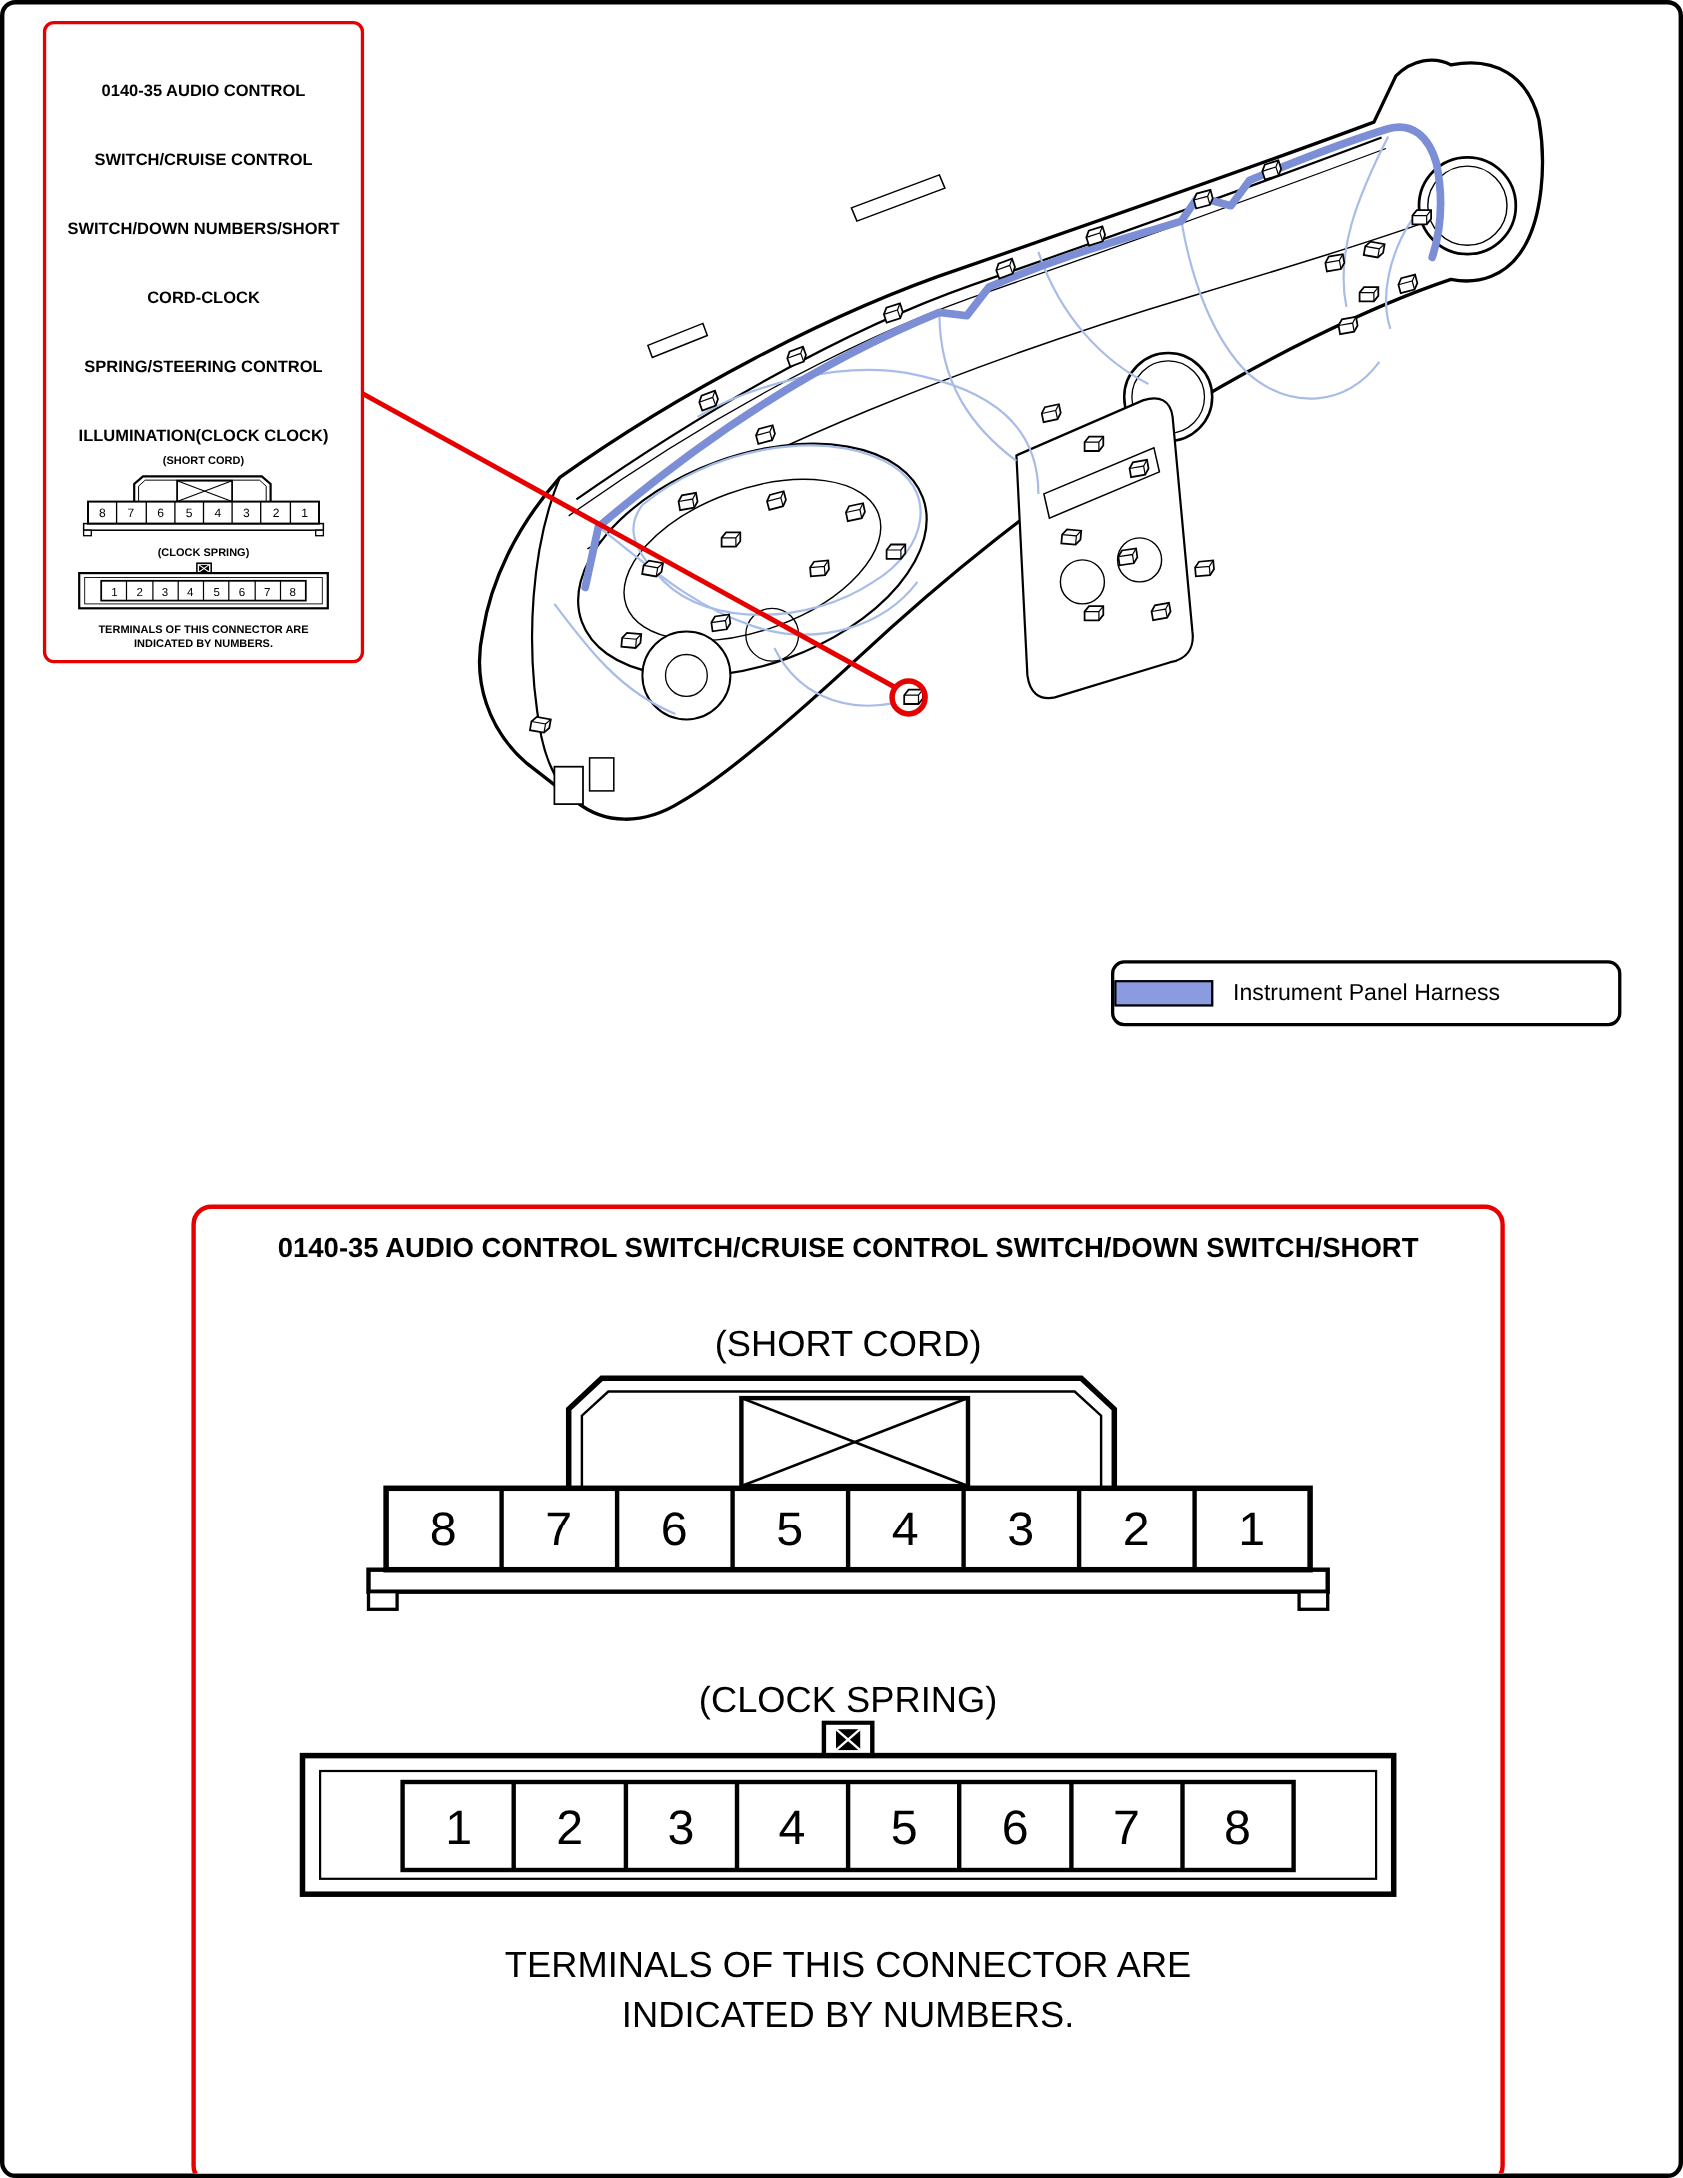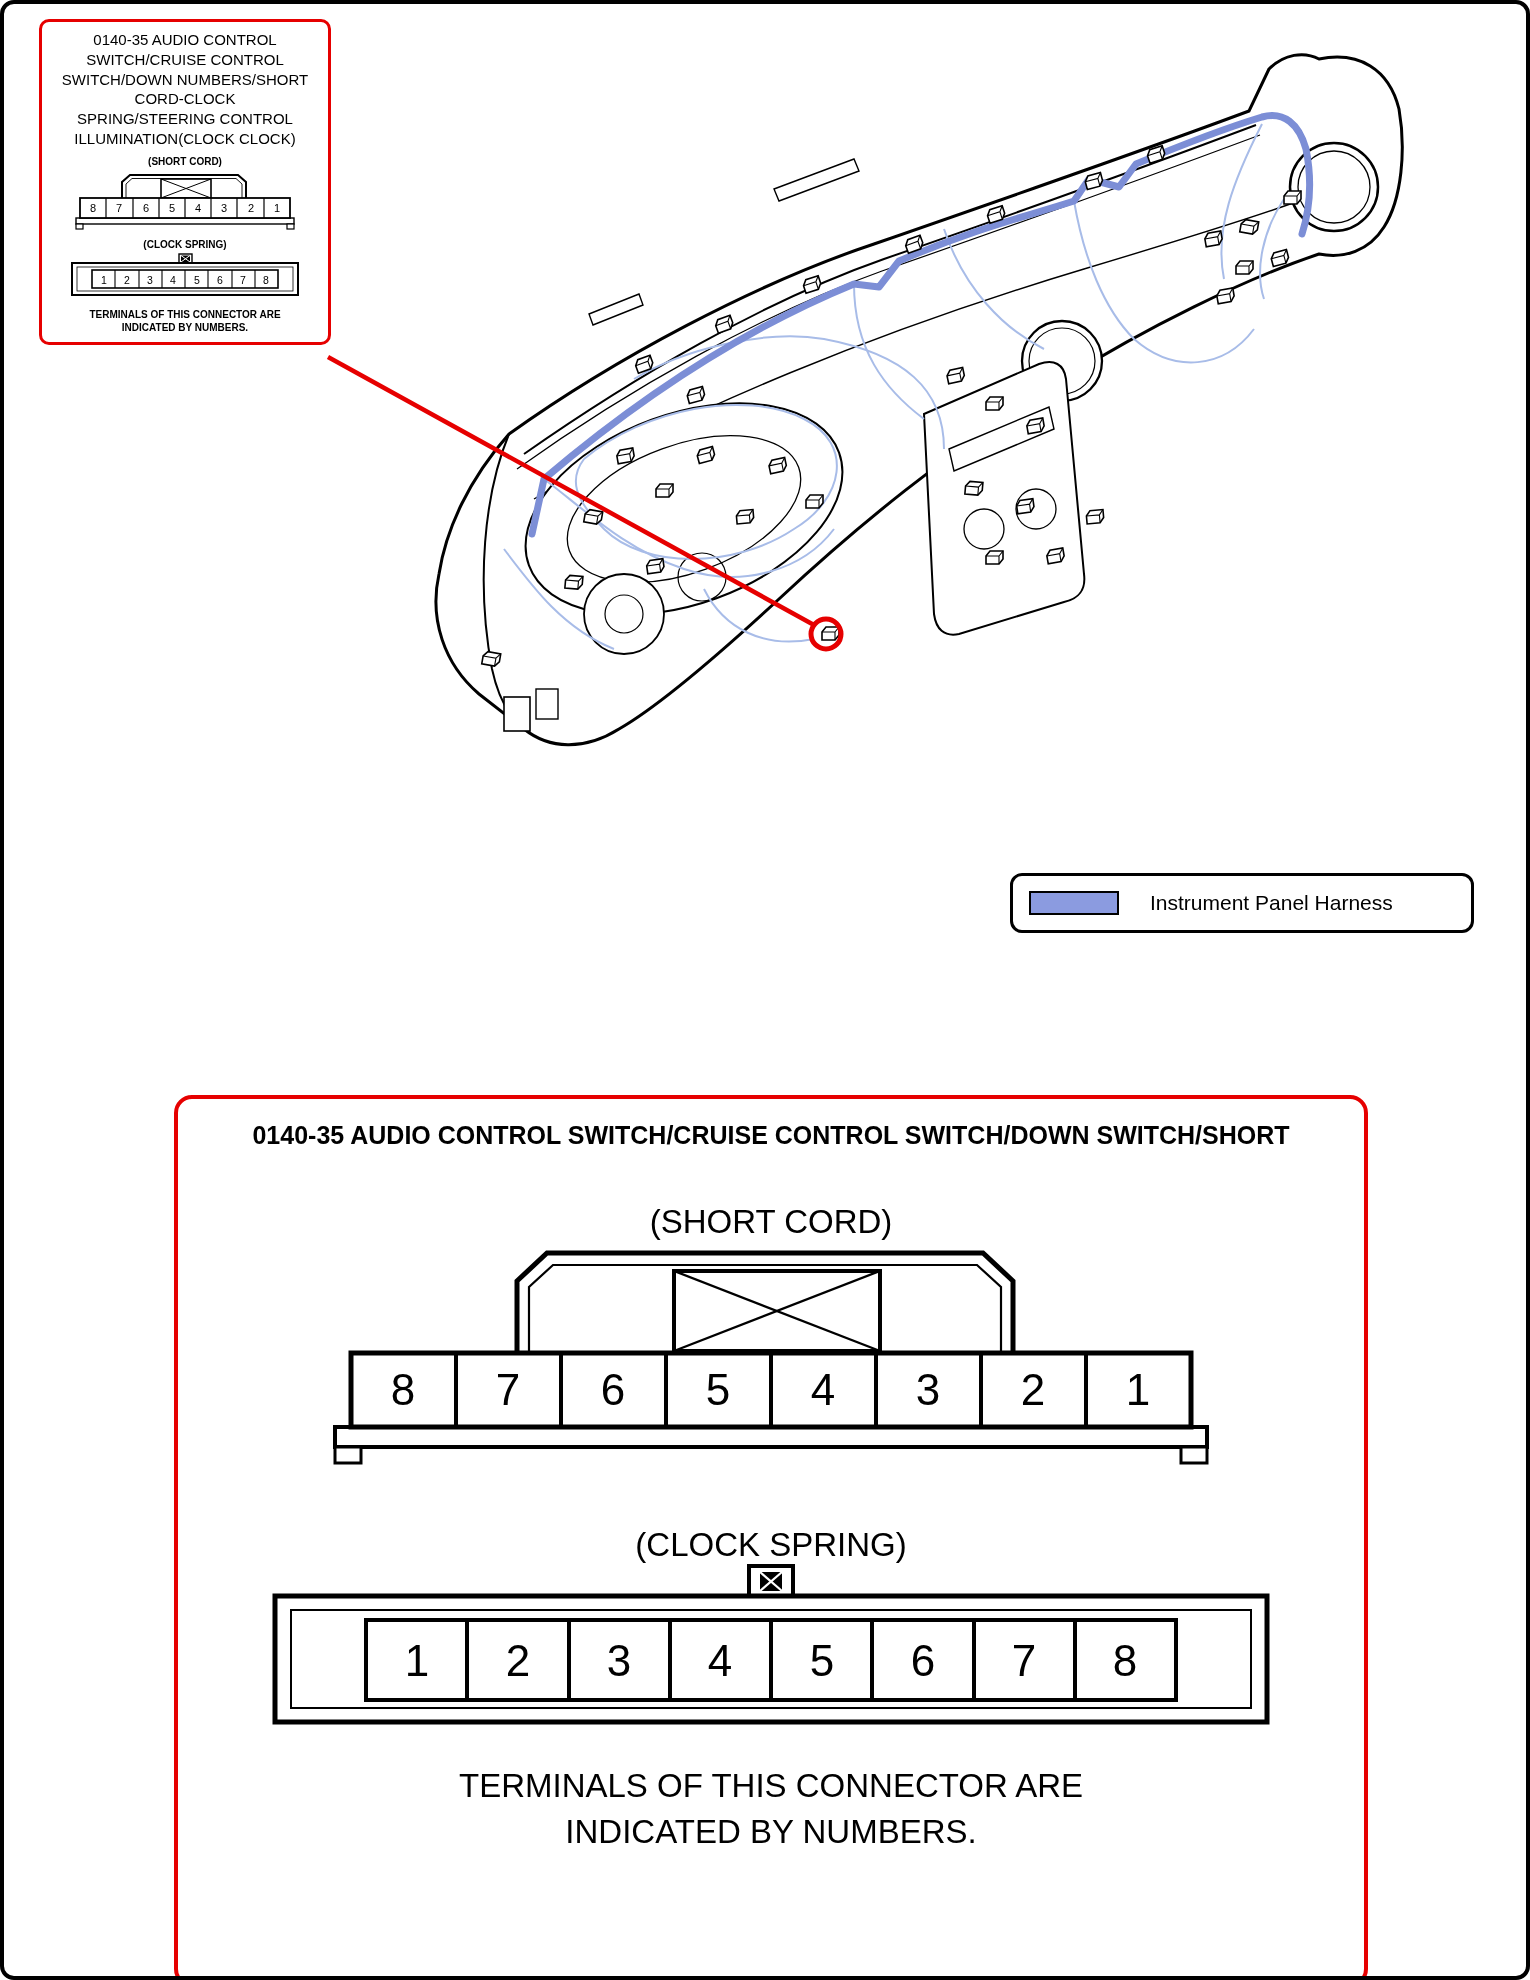--- a/index.html
+++ b/index.html
@@ -10,36 +10,36 @@
     background:#fff; border:4px solid #000; border-radius:14px; overflow:hidden;
   }
   svg text { font-family:"Liberation Sans", sans-serif; fill:#000; }
 
   
   .callout {
     position:absolute; left:35px; top:15px; width:292px;
     border:3px solid #e60000; border-radius:10px; background:#fff;
     padding:8px 4px 8px; text-align:center; z-index:6;
   }
-  .callout .t { font-size:15px; font-weight:normal; line-height:1.32; }
+  .callout .t { font-size:15px; font-weight:bold; line-height:1.32;margin-top:43px; }
   .mini-label { font-size:10px; font-weight:bold; margin-top:7px; }
   .mini-caption { font-size:10px; font-weight:bold; line-height:1.3; margin-top:7px; }
   .callout svg { display:block; margin:3px auto 0; }
   .num-mini { font-size:11px; }
   .num-mini2 { font-size:10.5px; }
 
   
   .dash-svg { position:absolute; left:380px; top:25px; z-index:1; }
   .red-overlay { position:absolute; left:0; top:0; z-index:4; pointer-events:none; }
 
   
   .legend {
     position:absolute; left:1006px; top:869px; width:464px; height:60px;
     border:3px solid #000; border-radius:12px; background:#fff;
-    display:flex; align-items:center; gap:31px; padding-left:16px; z-index:2;
+    display:flex; align-items:center; gap:18px; z-index:2;
   }
   .legend .swatch { width:90px; height:24px; background:#8b9be0; border:2px solid #000; }
   .legend .lbl { font-size:21px; }
 
   
   .detail {
     position:absolute; left:170px; top:1091px; width:1194px; height:892px;
     border:4px solid #e60000; border-radius:18px; background:#fff;
     text-align:center; padding-top:20px; z-index:2;
   }

